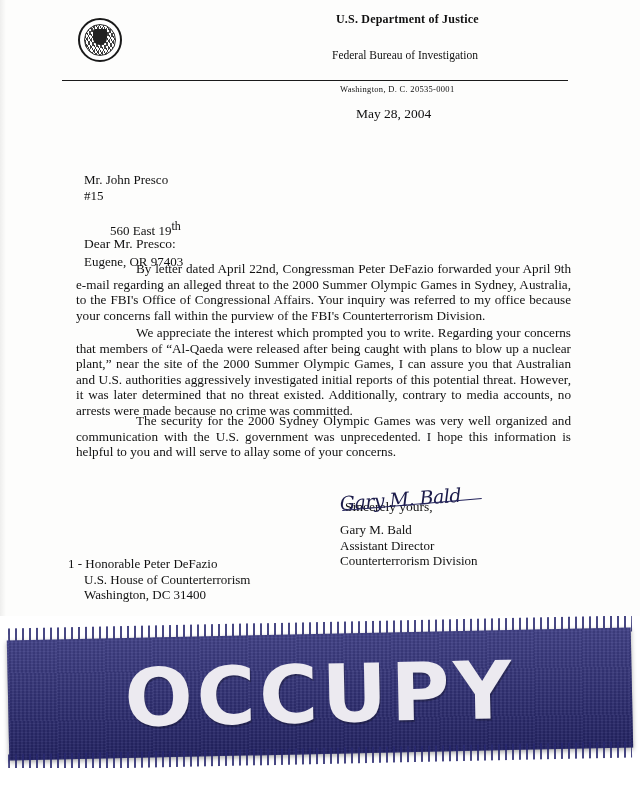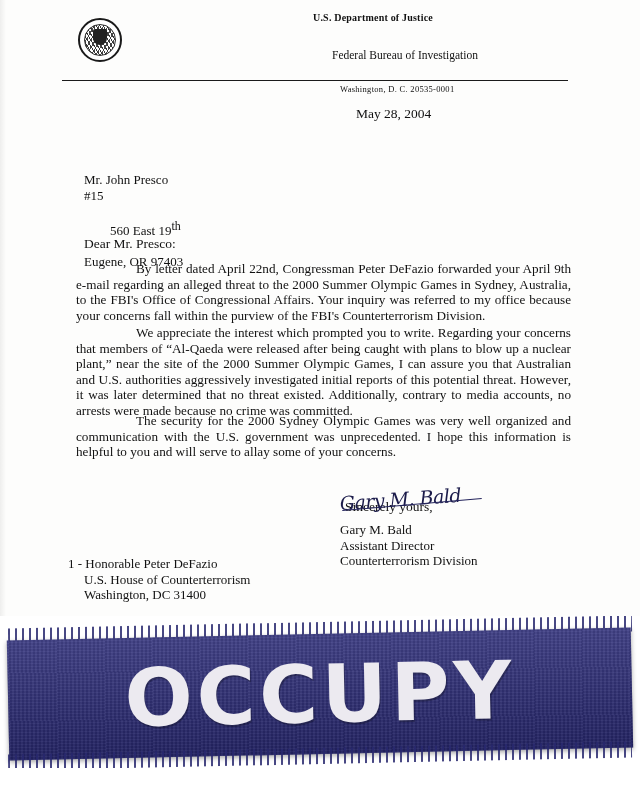--- a/index.html
+++ b/index.html
@@ -60,23 +60,23 @@
     left: 50%;
     top: 9px;
     margin-left: -7px;
     width: 14px;
     height: 16px;
     background: #222;
     border-radius: 2px 2px 7px 7px;
   }
   .dept {
     position: absolute;
-    left: 313px;
+    left: 336px;
     top: 12px;
-    font-size: 10px;
+    font-size: 12px;
     font-weight: bold;
     letter-spacing: 0.2px;
   }
   .bureau {
     position: absolute;
     left: 332px;
     top: 49px;
     font-size: 11.5px;
   }
   .rule {

